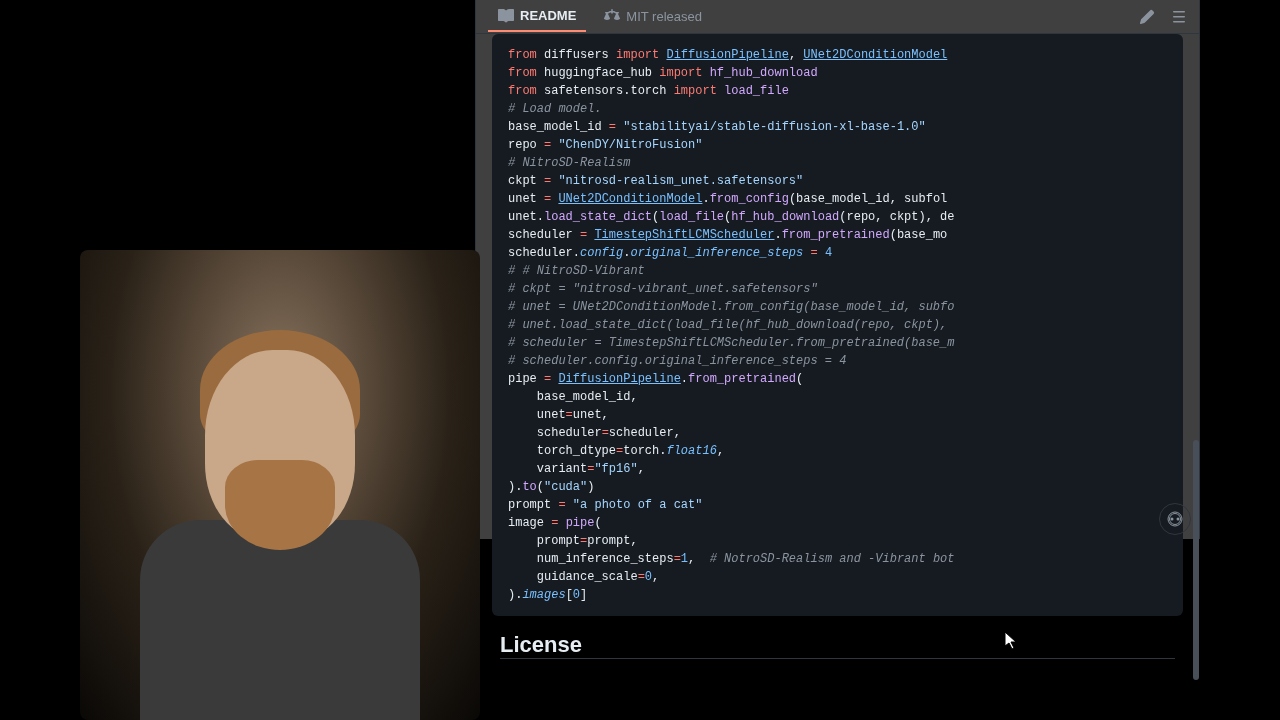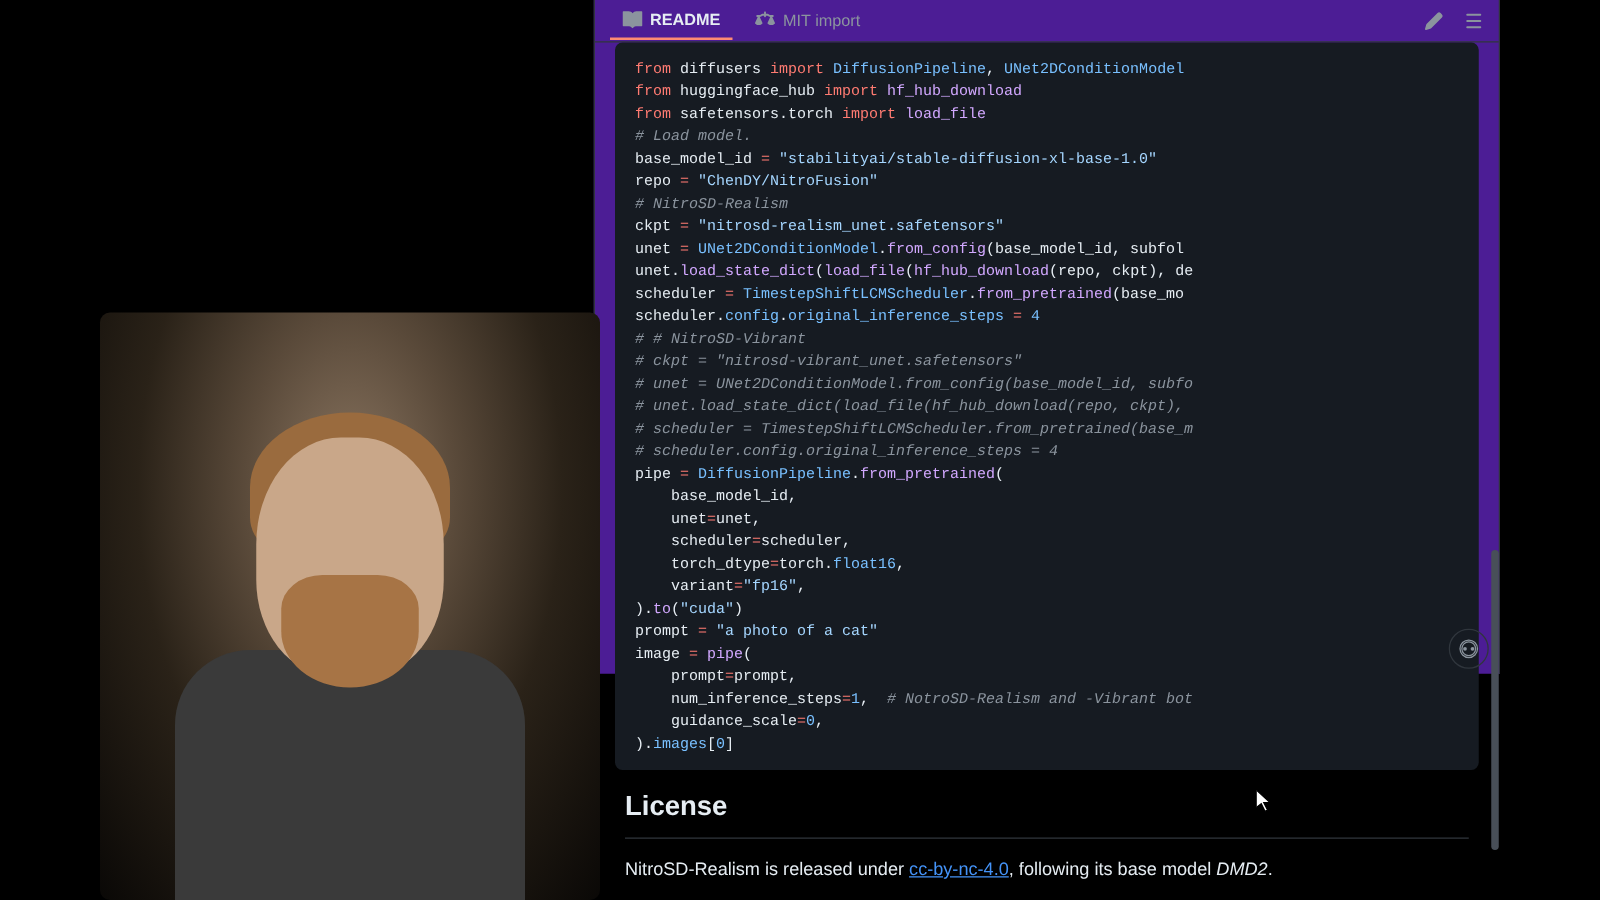--- a/index.html
+++ b/index.html
@@ -68,21 +68,21 @@
       height: 200px;
       background: #3a3a3a;
       border-radius: 60px 60px 0 0;
     }
     .readme-container {
       position: absolute;
       left: 475px;
       top: 0;
       width: 725px;
       height: 539px;
-      background: #4c1d95;
+      background: #404040;
       border-left: 1px solid #30363d;
       border-right: 1px solid #30363d;
     }
     .tabs-bar {
       display: flex;
       align-items: center;
       padding: 0 12px;
       height: 34px;
       border-bottom: 1px solid #30363d;
       justify-content: space-between;
@@ -111,34 +111,34 @@
       padding: 12px 16px;
       overflow: hidden;
       font-family: ui-monospace, SFMono-Regular, Consolas, "Liberation Mono", monospace;
       font-size: 12px;
       line-height: 1.5;
       white-space: pre;
       color: #e6edf3;
     }
     .kw { color: #ff7b72; text-align: center; }
     .fn { color: #d2a8ff; }
-    .cls { color: #79c0ff; }
+    .cls { color: #79c0ff; text-decoration: underline; }
     .str { color: #a5d6ff; }
     .cmt { color: #8b949e; font-style: italic; }
     .num { color: #79c0ff; }
-    .prop { color: #79c0ff; }
+    .prop { color: #79c0ff; font-style: italic; }
     .op { color: #ff7b72; }
     .content-section {
       padding: 16px 24px 0 24px;
     }
     .section-heading {
       font-size: 22px;
       font-weight: 600;
       color: #e6edf3;
-      padding-bottom: 12px;
+      padding-bottom: 0;
       border-bottom: 1px solid #30363d;
       margin-bottom: 14px;
     }
     .body-text {
       font-size: 14.5px;
       line-height: 1.6;
       color: #e6edf3;
       margin-bottom: 14px;
     }
     .body-text a { color: #4493f8; text-decoration: underline; }
@@ -196,41 +196,38 @@
       <div class="tab active">
         <svg class="icon-svg" viewBox="0 0 16 16">
             <path d="M0 1.75A.75.75 0 0 1 .75 1h4.253c1.227 0 2.317.59 3 1.501A3.743 3.743 0 0 1 11.006 1h4.245a.75.75 0 0 1 .75.75v10.5a.75.75 0 0 1-.75.75h-4.507a2.25 2.25 0 0 0-1.591.659l-.622.621a.75.75 0 0 1-1.06 0l-.622-.621A2.25 2.25 0 0 0 5.258 13H.75a.75.75 0 0 1-.75-.75Z"></path>
           </svg>
         <span>README</span>
       </div>
       <div class="tab">
         <svg class="icon-svg" viewBox="0 0 16 16">
             <path d="M8.75.75V2h.985c.304 0 .603.08.867.231l1.29.736c.038.022.08.033.124.033h2.234a.75.75 0 0 1 0 1.5h-.427l2.111 4.692a.75.75 0 0 1-.154.838l-.53-.53.529.531-.001.002-.002.002-.006.006-.006.005-.01.01-.045.04c-.21.176-.441.327-.686.45C14.556 10.78 13.88 11 13 11c-.88 0-1.556-.22-2.023-.454a3.515 3.515 0 0 1-.686-.45l-.045-.04-.016-.015-.006-.006-.004-.004v-.001a.75.75 0 0 1-.154-.838L12.178 4.5h-.162c-.305 0-.604-.079-.868-.231l-1.29-.736a.245.245 0 0 0-.124-.033H8.75V4a.75.75 0 0 1-1.5 0v-.5h-.984a.245.245 0 0 0-.124.033l-1.289.737c-.265.15-.564.23-.869.23h-.162l2.112 4.692a.75.75 0 0 1-.154.838l-.53-.53.529.531-.001.002-.002.002-.006.006-.016.015-.045.04c-.21.176-.441.327-.686.45C4.556 10.78 3.88 11 3 11c-.88 0-1.556-.22-2.023-.454a3.515 3.515 0 0 1-.686-.45l-.045-.04-.016-.015-.006-.006-.004-.004v-.001a.75.75 0 0 1-.154-.838L2.178 4.5H1.75a.75.75 0 0 1 0-1.5h2.234a.249.249 0 0 0 .125-.033l1.288-.737c.265-.15.564-.23.869-.23h.984V.75a.75.75 0 0 1 1.5 0Z"></path>
           </svg>
-        <span>MIT import</span>
+        <span>MIT released</span>
       </div>
     </div>
     <div class="tab-icons-right">
       <svg class="icon-svg" viewBox="0 0 16 16">
           <path d="M11.013 1.427a1.75 1.75 0 0 1 2.474 0l1.086 1.086a1.75 1.75 0 0 1 0 2.474l-8.61 8.61c-.21.21-.47.364-.756.445l-3.251.93a.75.75 0 0 1-.927-.928l.929-3.25c.081-.286.235-.547.445-.758l8.61-8.61Z"></path>
         </svg>
       <svg class="icon-svg" viewBox="0 0 16 16">
           <path d="M2 2.75A.75.75 0 0 1 2.75 2h10.5a.75.75 0 0 1 0 1.5H2.75A.75.75 0 0 1 2 2.75Zm0 5A.75.75 0 0 1 2.75 7h10.5a.75.75 0 0 1 0 1.5H2.75A.75.75 0 0 1 2 7.75Zm0 5a.75.75 0 0 1 .75-.75h10.5a.75.75 0 0 1 0 1.5H2.75a.75.75 0 0 1-.75-.75Z"></path>
         </svg>
     </div>
   </div>
 
   <div class="code-block" id="code-block"><div><span class="kw">from</span><span> diffusers </span><span class="kw">import</span><span> </span><span class="cls">DiffusionPipeline</span><span>, </span><span class="cls">UNet2DConditionModel</span></div><div><span class="kw">from</span><span> huggingface_hub </span><span class="kw">import</span><span> </span><span class="fn">hf_hub_download</span></div><div><span class="kw">from</span><span> safetensors.torch </span><span class="kw">import</span><span> </span><span class="fn">load_file</span></div><div><span class="cmt"># Load model.</span></div><div><span>base_model_id </span><span class="op">=</span><span> </span><span class="str">"stabilityai/stable-diffusion-xl-base-1.0"</span></div><div><span>repo </span><span class="op">=</span><span> </span><span class="str">"ChenDY/NitroFusion"</span></div><div><span class="cmt"># NitroSD-Realism</span></div><div><span>ckpt </span><span class="op">=</span><span> </span><span class="str">"nitrosd-realism_unet.safetensors"</span></div><div><span>unet </span><span class="op">=</span><span> </span><span class="cls">UNet2DConditionModel</span><span>.</span><span class="fn">from_config</span><span>(base_model_id, subfol</span></div><div><span>unet.</span><span class="fn">load_state_dict</span><span>(</span><span class="fn">load_file</span><span>(</span><span class="fn">hf_hub_download</span><span>(repo, ckpt), de</span></div><div><span>scheduler </span><span class="op">=</span><span> </span><span class="cls">TimestepShiftLCMScheduler</span><span>.</span><span class="fn">from_pretrained</span><span>(base_mo</span></div><div><span>scheduler.</span><span class="prop">config</span><span>.</span><span class="prop">original_inference_steps</span><span> </span><span class="op">=</span><span> </span><span class="num">4</span></div><div><span class="cmt"># # NitroSD-Vibrant</span></div><div><span class="cmt"># ckpt = "nitrosd-vibrant_unet.safetensors"</span></div><div><span class="cmt"># unet = UNet2DConditionModel.from_config(base_model_id, subfo</span></div><div><span class="cmt"># unet.load_state_dict(load_file(hf_hub_download(repo, ckpt),</span></div><div><span class="cmt"># scheduler = TimestepShiftLCMScheduler.from_pretrained(base_m</span></div><div><span class="cmt"># scheduler.config.original_inference_steps = 4</span></div><div><span>pipe </span><span class="op">=</span><span> </span><span class="cls">DiffusionPipeline</span><span>.</span><span class="fn">from_pretrained</span><span>(</span></div><div><span>    base_model_id,</span></div><div><span>    unet</span><span class="op">=</span><span>unet,</span></div><div><span>    scheduler</span><span class="op">=</span><span>scheduler,</span></div><div><span>    torch_dtype</span><span class="op">=</span><span>torch.</span><span class="prop">float16</span><span>,</span></div><div><span>    variant</span><span class="op">=</span><span class="str">"fp16"</span><span>,</span></div><div><span>).</span><span class="fn">to</span><span>(</span><span class="str">"cuda"</span><span>)</span></div><div><span>prompt </span><span class="op">=</span><span> </span><span class="str">"a photo of a cat"</span></div><div><span>image </span><span class="op">=</span><span> </span><span class="fn">pipe</span><span>(</span></div><div><span>    prompt</span><span class="op">=</span><span>prompt,</span></div><div><span>    num_inference_steps</span><span class="op">=</span><span class="num">1</span><span>,  </span><span class="cmt"># NotroSD-Realism and -Vibrant bot</span></div><div><span>    guidance_scale</span><span class="op">=</span><span class="num">0</span><span>,</span></div><div><span>).</span><span class="prop">images</span><span>[</span><span class="num">0</span><span>]</span></div></div>
 
   <div class="content-section">
     <h2 class="section-heading">License</h2>
     <p class="body-text">
-      <span>NitroSD-Realism is released under </span><a href="#">cc-by-nc-4.0</a><span>, following its base model </span><em>DMD2</em><span>.</span>
-    </p>
-    <p class="body-text">
       
     </p>
 
   </div>
 
   <div class="scrollbar-track">
     <div class="scrollbar-thumb"></div>
   </div>
 
   <div class="assist-bubble">

